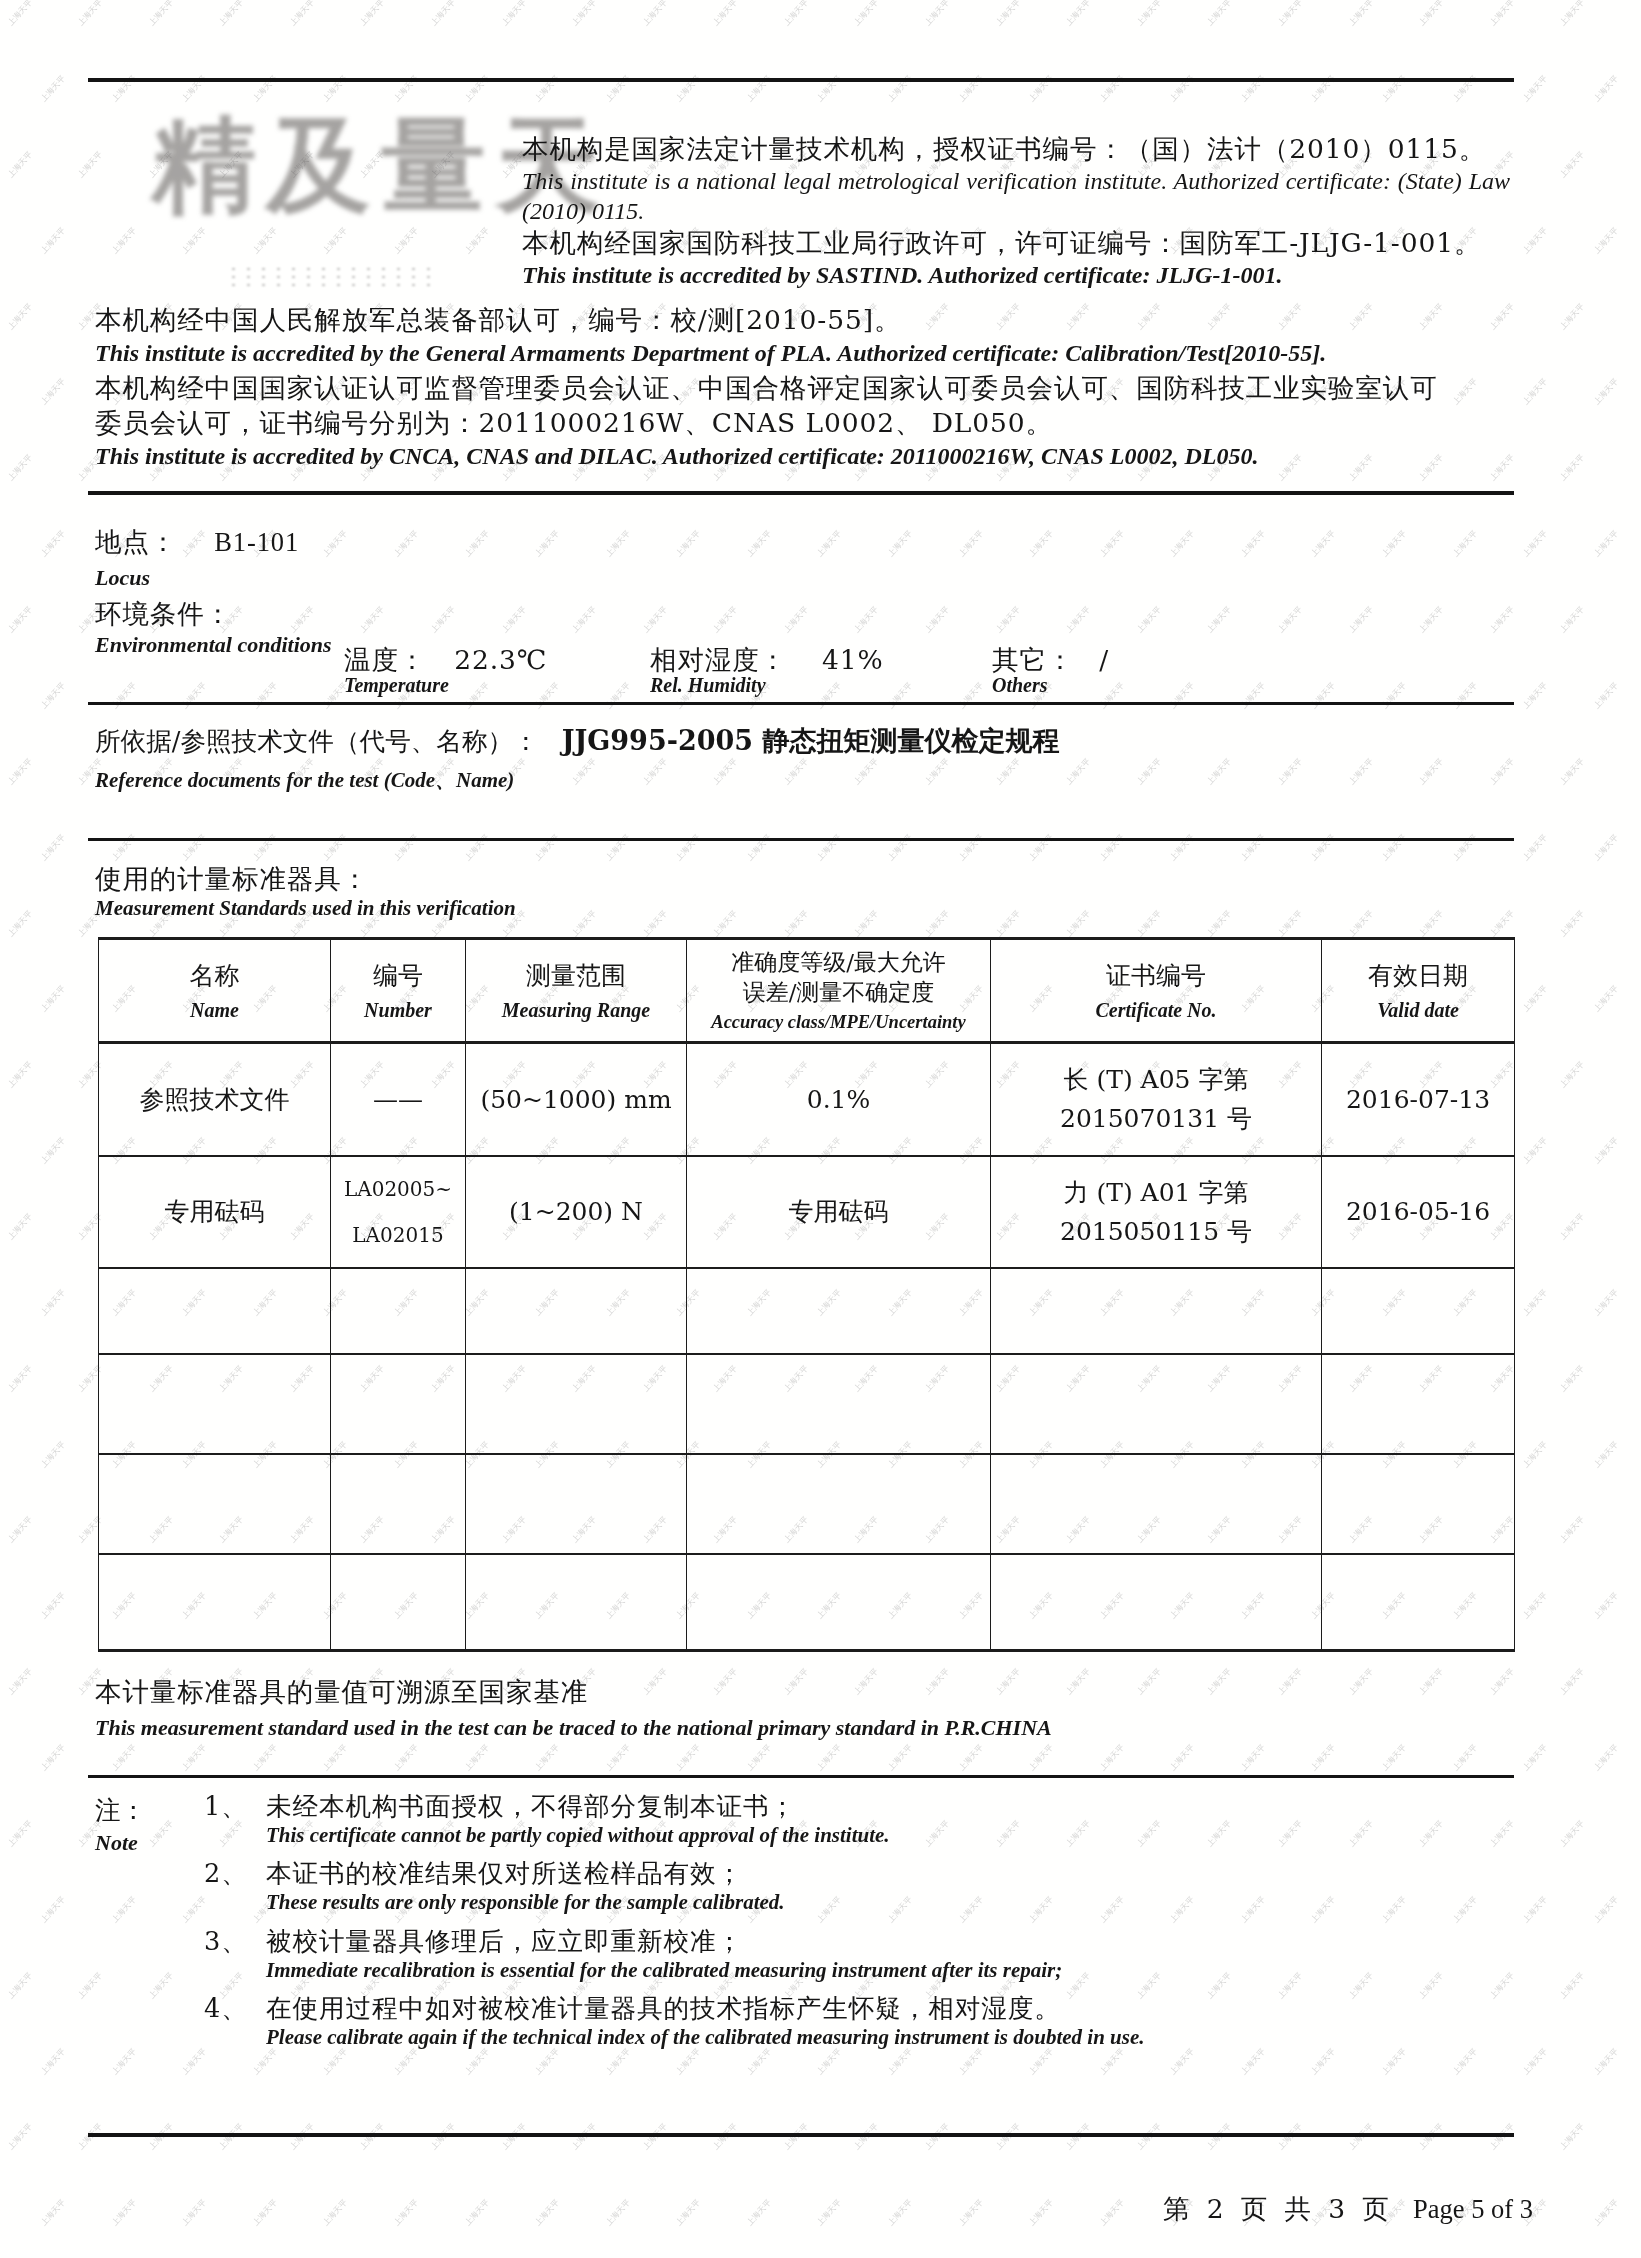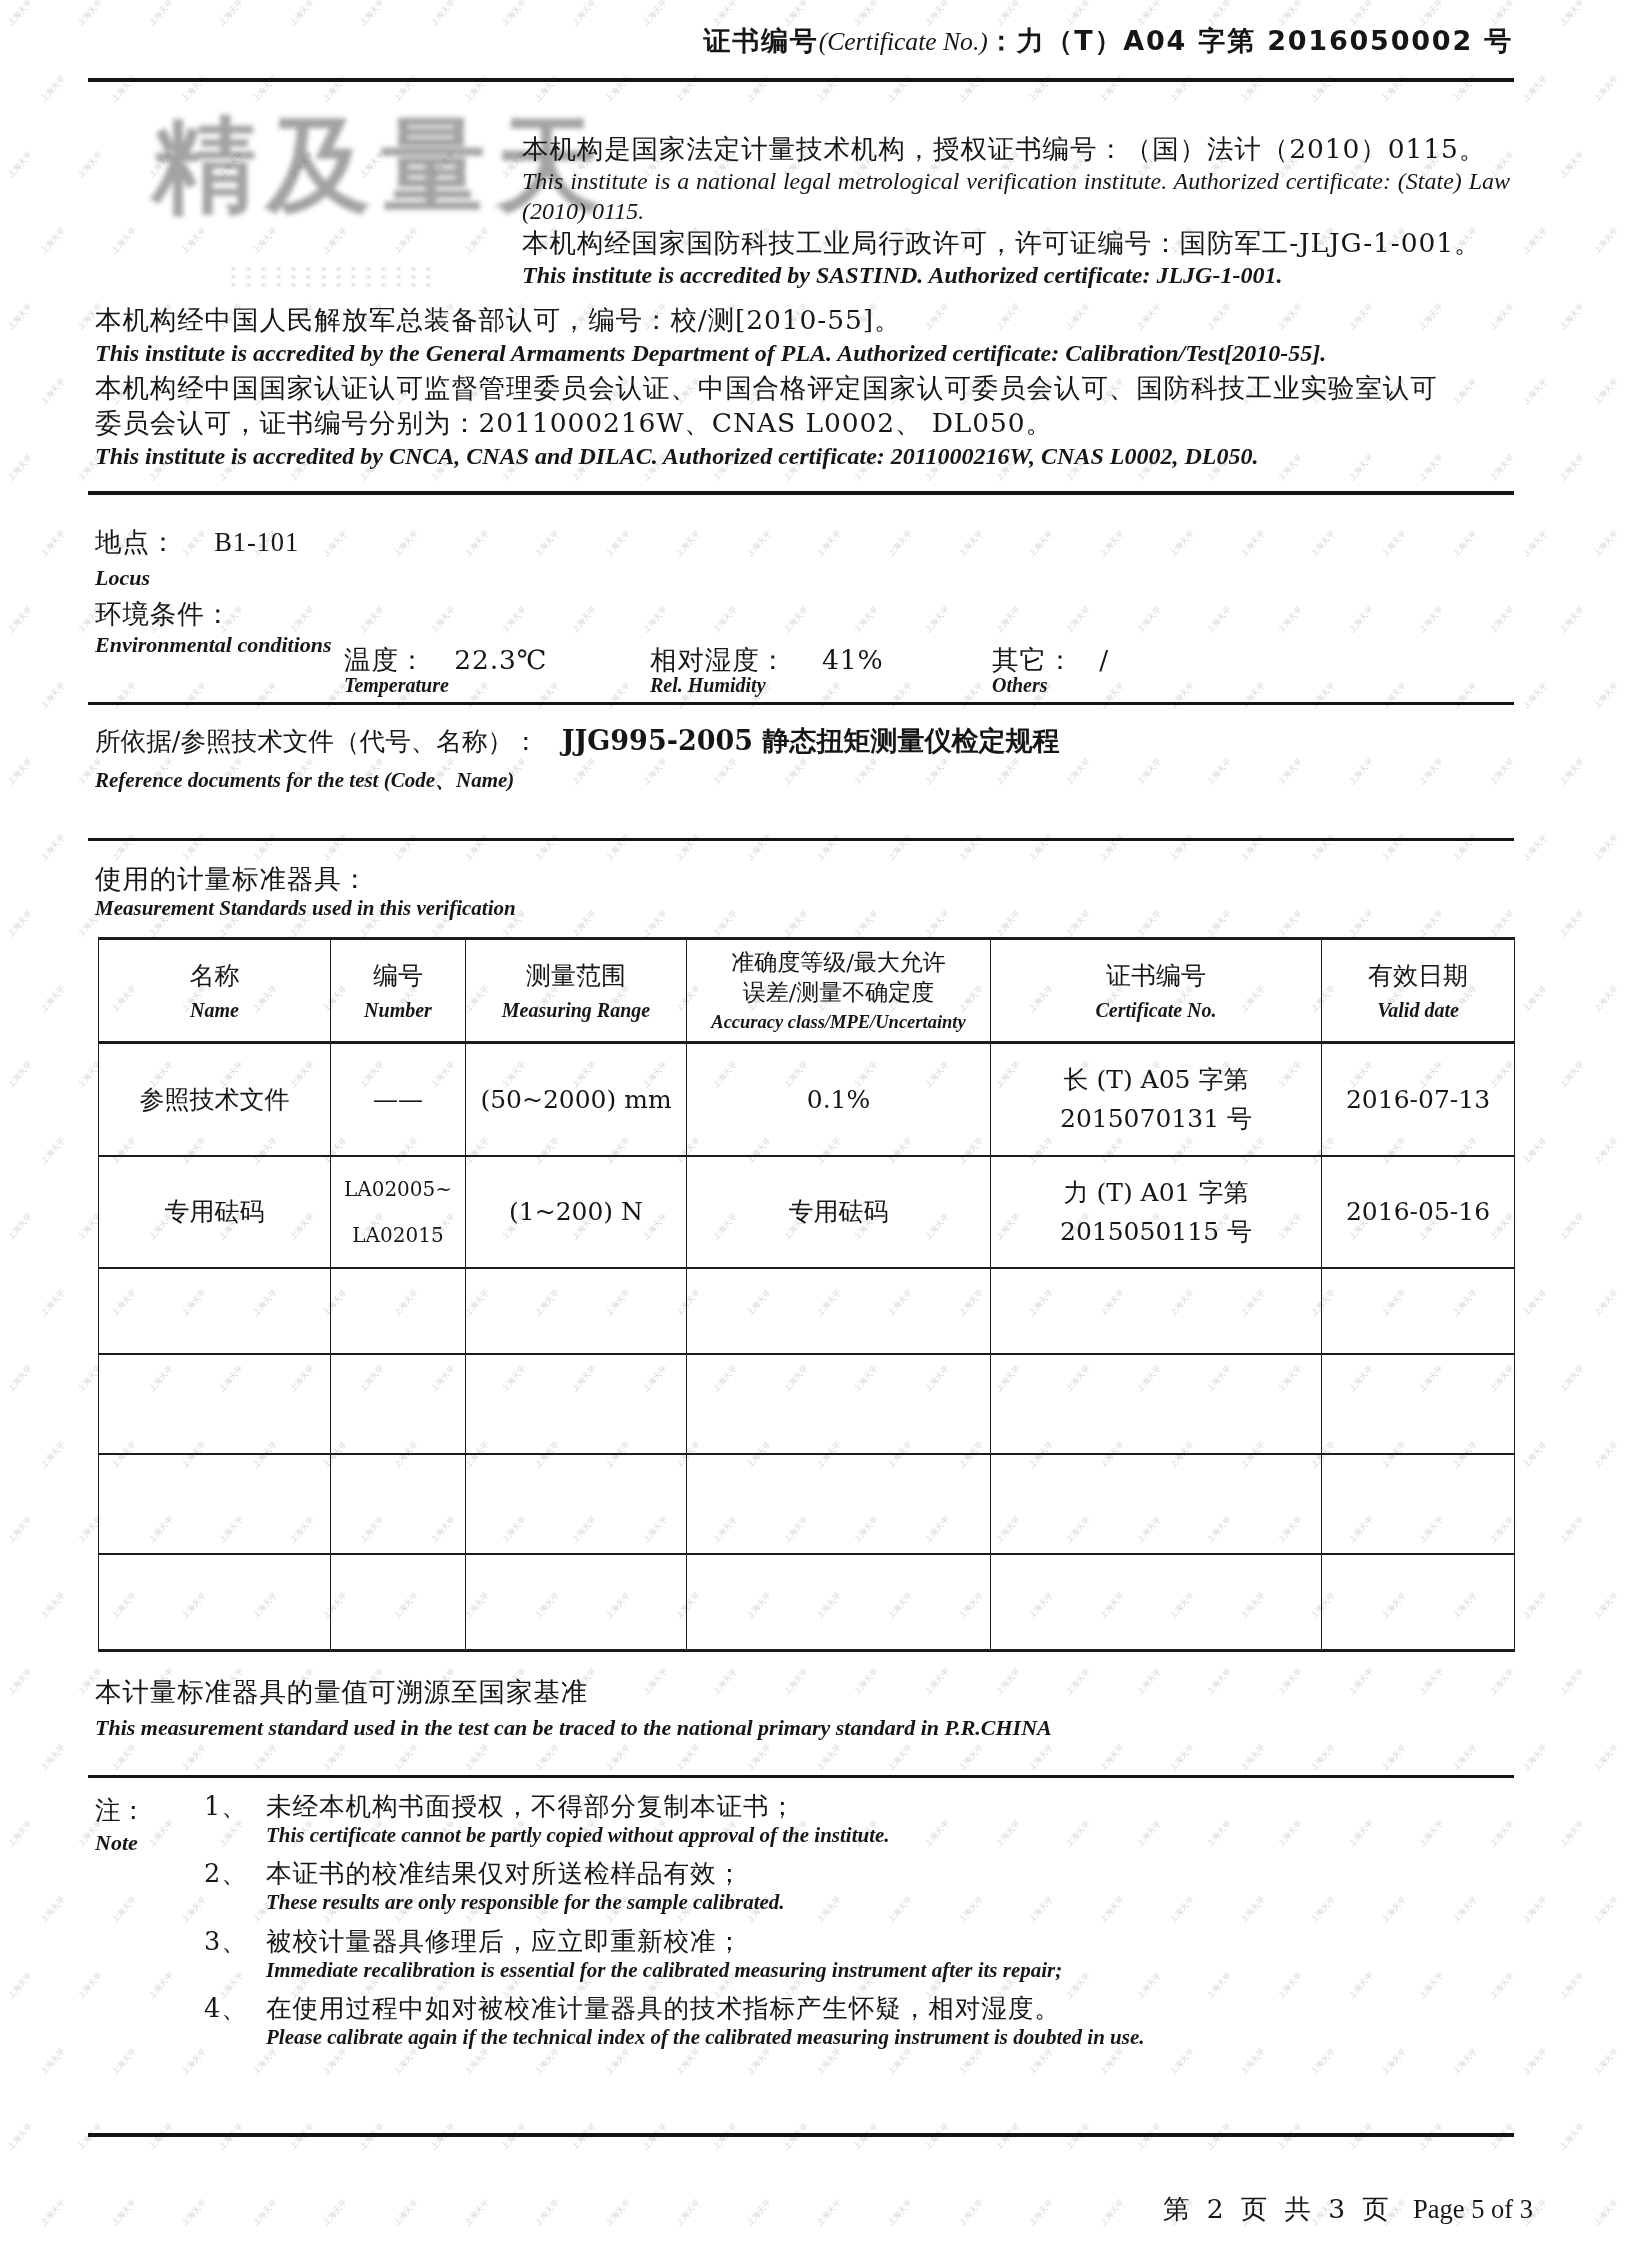--- a/index.html
+++ b/index.html
@@ -764,23 +764,20 @@
     <span class="wm" style="left: 1237px; top: 2207px;">上海天平</span>
     <span class="wm" style="left: 1307px; top: 2207px;">上海天平</span>
     <span class="wm" style="left: 1378px; top: 2207px;">上海天平</span>
     <span class="wm" style="left: 1449px; top: 2207px;">上海天平</span>
     <span class="wm" style="left: 1519px; top: 2207px;">上海天平</span>
     <span class="wm" style="left: 1590px; top: 2207px;">上海天平</span>
   </div>
 
 <div class="content">
 
-  <div class="abs" id="cert-header">
-    <span class="hei lbl">证书编号</span><span class="en-light enp">(Certificate No.)</span><span class="hei lbl">：</span><span class="hei val">力（T）A04 字第 2016050002 号</span>
-  </div>
   <div class="rule" style="left:88px;top:78px;width:1426px;height:3.5px;"></div>
 
   <div class="abs zh" id="logo-glyphs">精及量天</div>
   <div class="abs" id="logo-sub"></div>
 
   <div class="abs" id="accr-right">
     <div class="zh czh">本机构是国家法定计量技术机构，授权证书编号：（国）法计（2010）0115。</div>
     <div class="en-light cen">This institute is a national legal metrological verification institute.   Authorized certificate: (State) Law (2010) 0115.</div>
     <div class="zh czh">本机构经国家国防科技工业局行政许可，许可证编号：国防军工-JLJG-1-001。</div>
     <div class="en cen">This institute is accredited by SASTIND. Authorized certificate: JLJG-1-001.</div>
@@ -858,21 +855,21 @@
             <span class="h-en">Certificate No.</span>
           </th>
       <th>
             <span class="h-zh">有效日期</span>
             <span class="h-en">Valid date</span>
           </th>
     </tr>
     <tr style="height:113px;">
       <td>参照技术文件</td>
       <td>——</td>
-      <td>(50~2000) mm</td>
+      <td>(50~1000) mm</td>
       <td>0.1%</td>
       <td>长 (T) A05 字第
 2015070131 号</td>
       <td>2016-07-13</td>
     </tr>
     <tr style="height:112px;">
       <td>专用砝码</td>
       <td class="num2">LA02005~
 LA02015</td>
       <td>(1~200) N</td>

